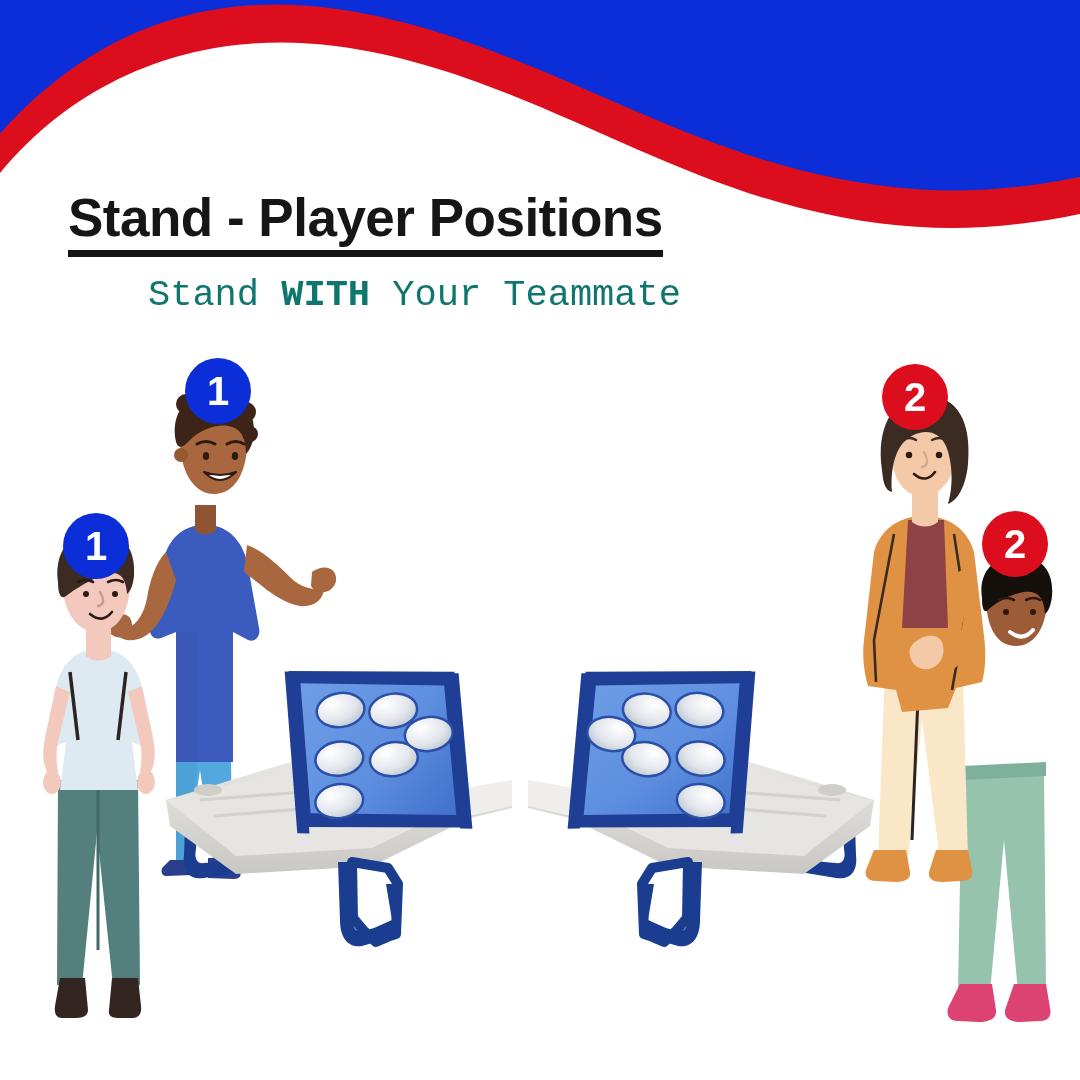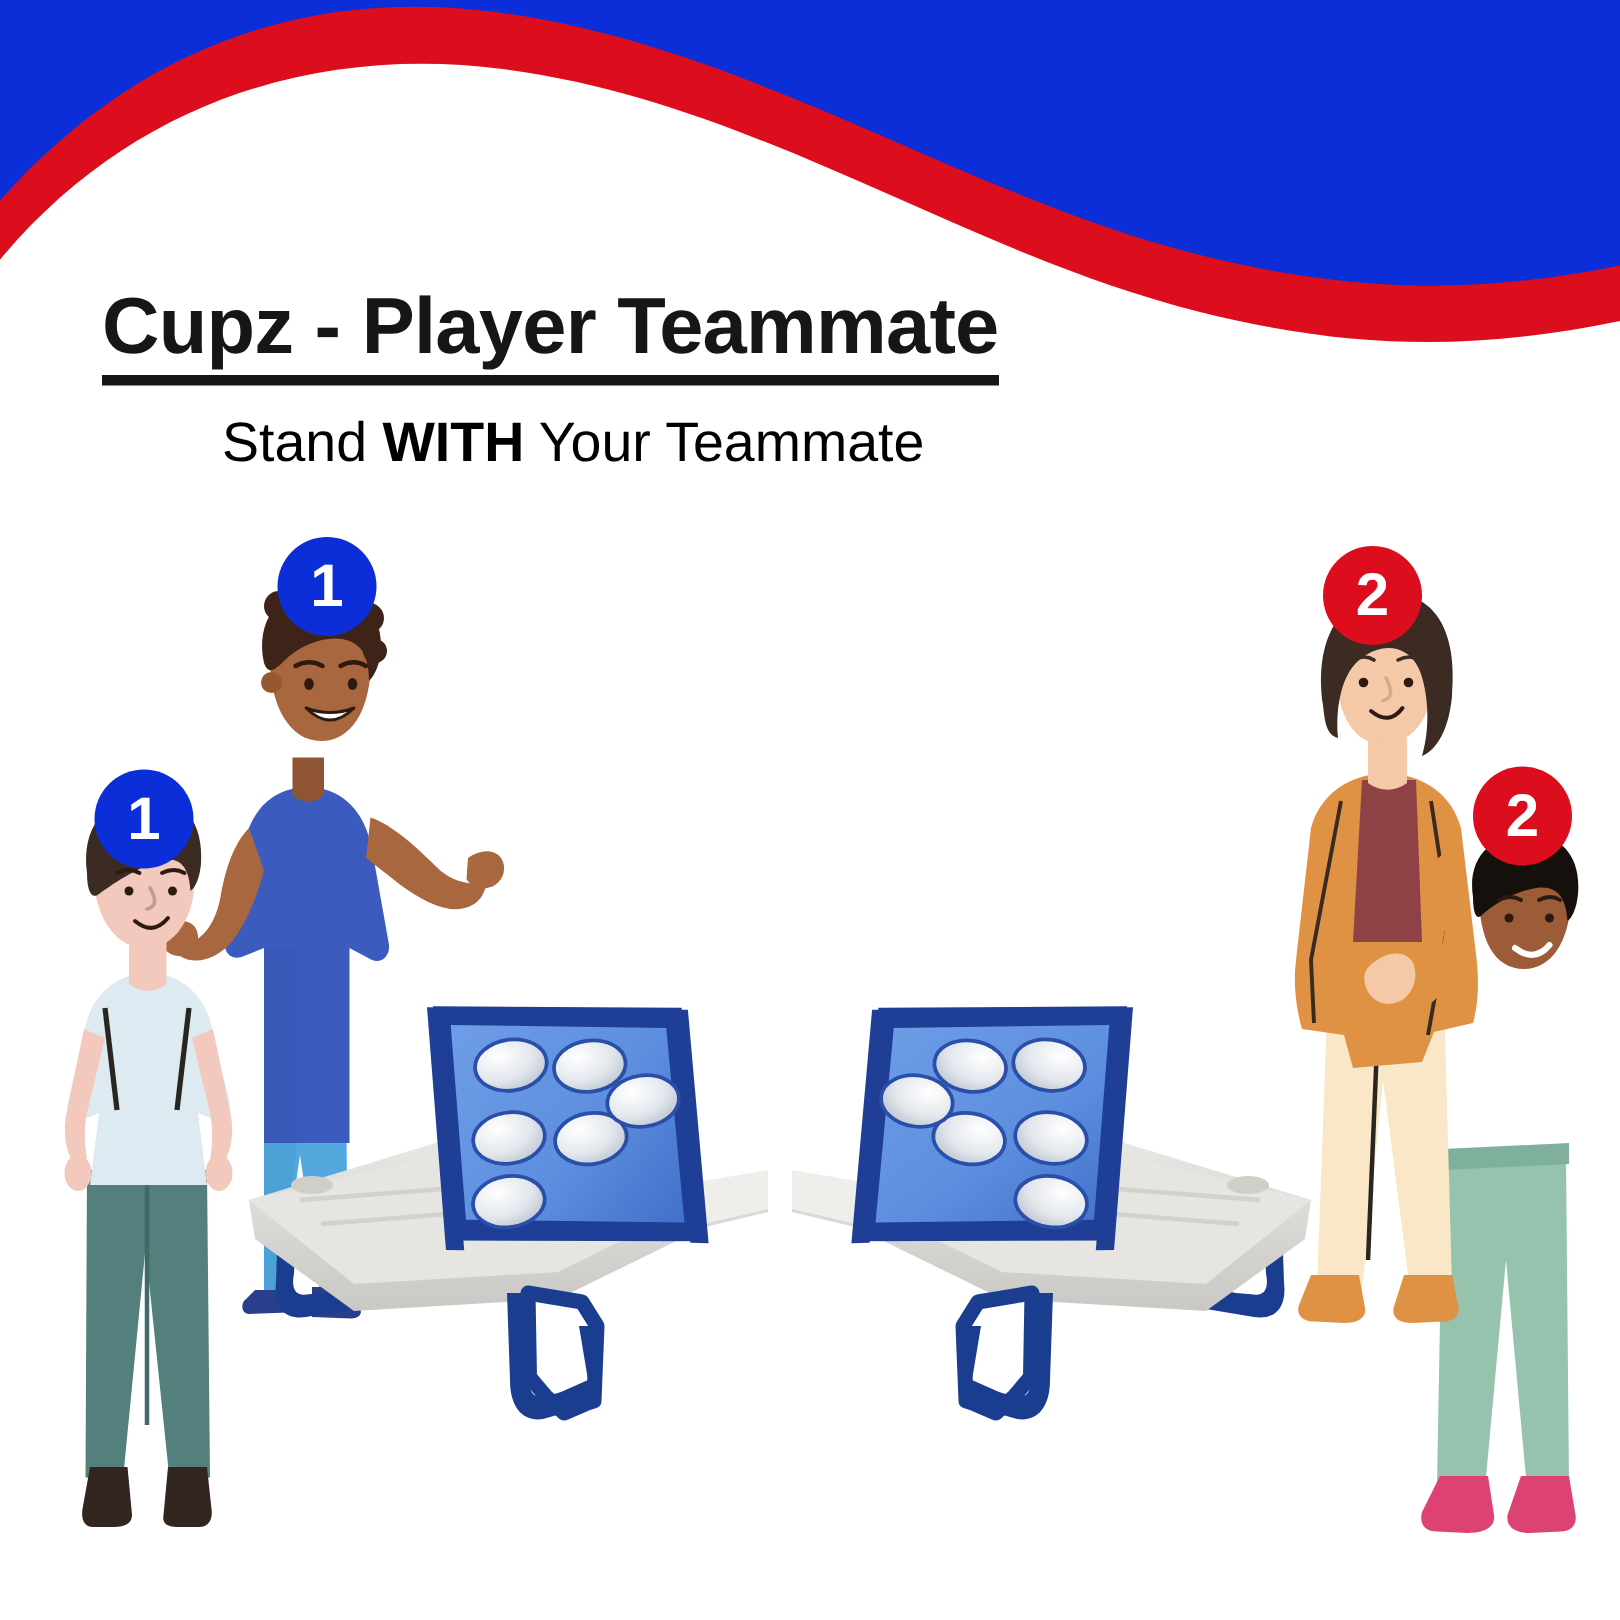--- a/index.html
+++ b/index.html
@@ -54,22 +54,23 @@
   .page-title span.u {
     display: inline-block;
     border-bottom: 7px solid #161616;
     padding-bottom: 4px;
   }
   .page-subtitle {
     margin: 18px 0 0 0;
     padding: 0 0 0 148px;
     font-size: 37px;
     font-weight: normal;
-    color: #000000;
+    color: #0f766e;
     line-height: 1.1;
+    font-family: Liberation Mono, monospace;
   }
   .page-subtitle b {
     font-weight: bold;
   }
 
   
   .badge {
     position: absolute;
     border-radius: 50%;
     display: flex;
@@ -105,21 +106,21 @@
 
       <rect x="0" y="0" width="1080" height="230" fill="#0B2ED8"></rect>
 
       <path d="M -40,185 C 60,40 190,-10 330,8 C 500,30 640,130 800,170 C 920,200 1010,195 1120,168 L 1120,260 L -40,260 Z" fill="#DC0E1E"></path>
 
       <path d="M -40,230 C 50,78 195,28 335,46 C 505,68 640,168 800,208 C 920,238 1010,232 1120,205 L 1120,300 L -40,300 Z" fill="#ffffff"></path>
     </g>
   </svg>
 
   <div class="title-block">
-    <h1 class="page-title"><span class="u">Cupz - Player Teammate</span></h1>
+    <h1 class="page-title"><span class="u">Stand - Player Positions</span></h1>
     <div class="page-subtitle"><span>Stand </span><b>WITH</b><span> Your Teammate</span></div>
   </div>
 
   <svg class="scene" viewBox="0 0 1080 1080">
 
     <g>
 
       <path d="M176,755 L176,865 L186,866 L200,770 L214,866 L232,865 L231,755 Z" fill="#53A9DE"></path>
       <path d="M176,755 L176,865 L186,866 L197,772 L197,755 Z" fill="#3E95CC" opacity="0.35"></path>
 

